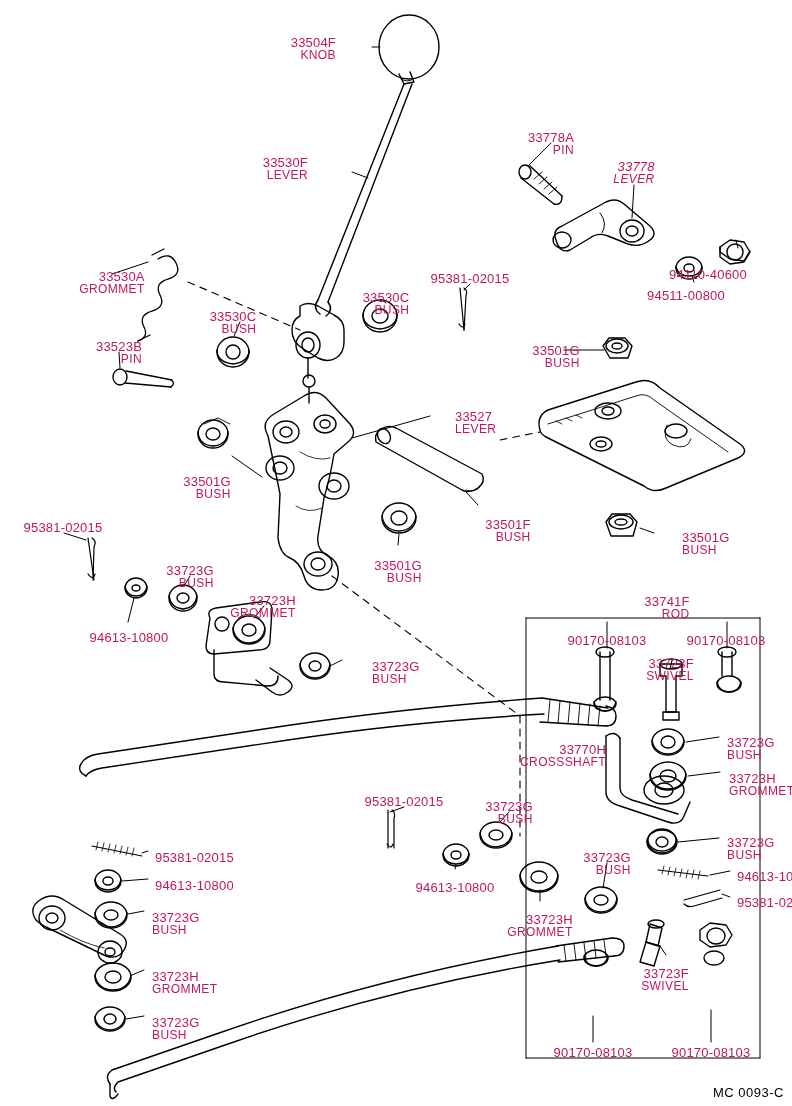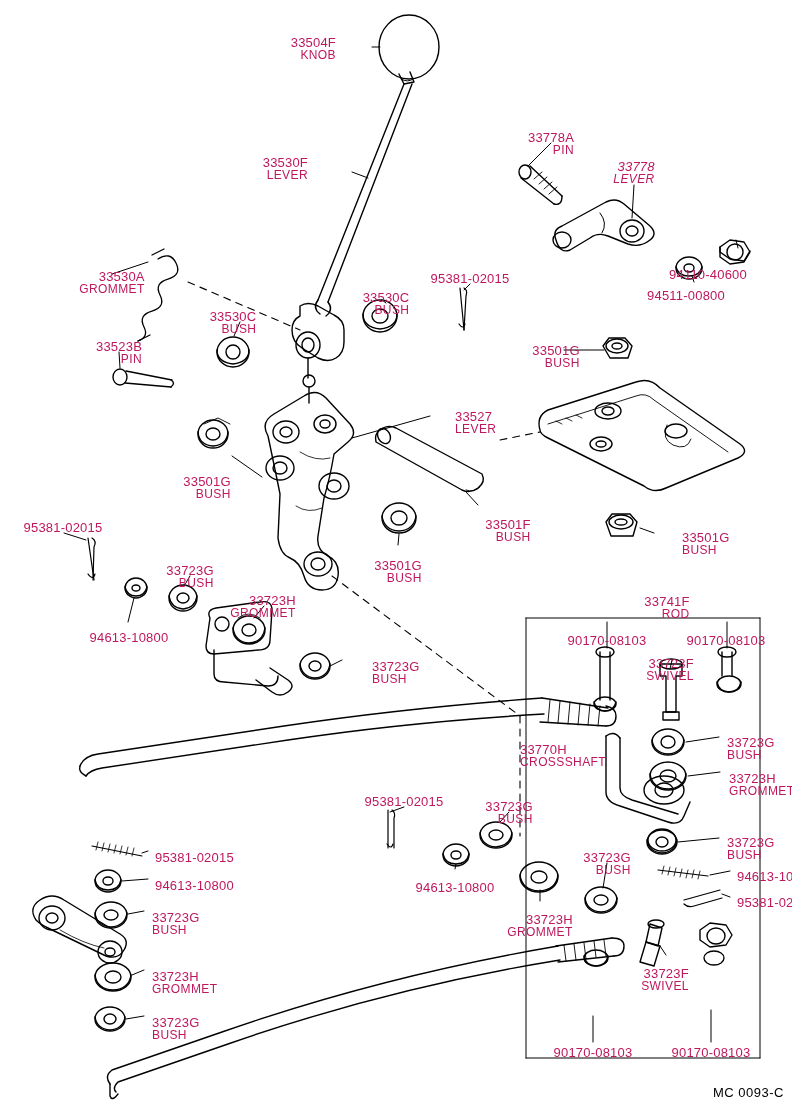--- a/index.html
+++ b/index.html
@@ -491,21 +491,21 @@
       <div class="lbl c" style="left: 190px; top: 564px; transform: translateX(-50%);"><span class="pn">33723G</span><span class="nm">BUSH</span></div>
       <div class="lbl c" style="left: 129px; top: 631px; transform: translateX(-50%);"><span class="pn">94613-10800</span></div>
       <div class="lbl c" style="left: 263px; top: 594px; transform: translateX(-50%);"><span class="pn">33723H</span><span class="nm">GROMMET</span></div>
       <div class="lbl l" style="left: 372px; top: 660px;"><span class="pn">33723G</span><span class="nm">BUSH</span></div>
       <div class="lbl c" style="left: 667px; top: 595px; transform: translateX(-50%);"><span class="pn">33741F</span><span class="nm">ROD</span></div>
       <div class="lbl c" style="left: 607px; top: 634px; transform: translateX(-50%);"><span class="pn">90170-08103</span></div>
       <div class="lbl c" style="left: 726px; top: 634px; transform: translateX(-50%);"><span class="pn">90170-08103</span></div>
       <div class="lbl c" style="left: 670px; top: 657px; transform: translateX(-50%);"><span class="pn">33723F</span><span class="nm">SWIVEL</span></div>
       <div class="lbl l" style="left: 727px; top: 736px;"><span class="pn">33723G</span><span class="nm">BUSH</span></div>
       <div class="lbl l" style="left: 729px; top: 772px;"><span class="pn">33723H</span><span class="nm">GROMMET</span></div>
-      <div class="lbl l" style="left: 520px; top: 743px;"><span class="pn">33770H</span><span class="nm">CROSSSHAFT</span></div>
+      <div class="lbl l" style="left: 520px; top: 743px; text-align: right;"><span class="pn">33770H</span><span class="nm">CROSSSHAFT</span></div>
       <div class="lbl c" style="left: 404px; top: 795px; transform: translateX(-50%);"><span class="pn">95381-02015</span></div>
       <div class="lbl c" style="left: 509px; top: 800px; transform: translateX(-50%);"><span class="pn">33723G</span><span class="nm">BUSH</span></div>
       <div class="lbl c" style="left: 607px; top: 851px; transform: translateX(-50%);"><span class="pn">33723G</span><span class="nm">BUSH</span></div>
       <div class="lbl l" style="left: 727px; top: 836px;"><span class="pn">33723G</span><span class="nm">BUSH</span></div>
       <div class="lbl c" style="left: 455px; top: 881px; transform: translateX(-50%);"><span class="pn">94613-10800</span></div>
       <div class="lbl l" style="left: 737px; top: 870px;"><span class="pn">94613-10800</span></div>
       <div class="lbl l" style="left: 737px; top: 896px;"><span class="pn">95381-02015</span></div>
       <div class="lbl l" style="left: 155px; top: 851px;"><span class="pn">95381-02015</span></div>
       <div class="lbl l" style="left: 155px; top: 879px;"><span class="pn">94613-10800</span></div>
       <div class="lbl l" style="left: 152px; top: 911px;"><span class="pn">33723G</span><span class="nm">BUSH</span></div>

